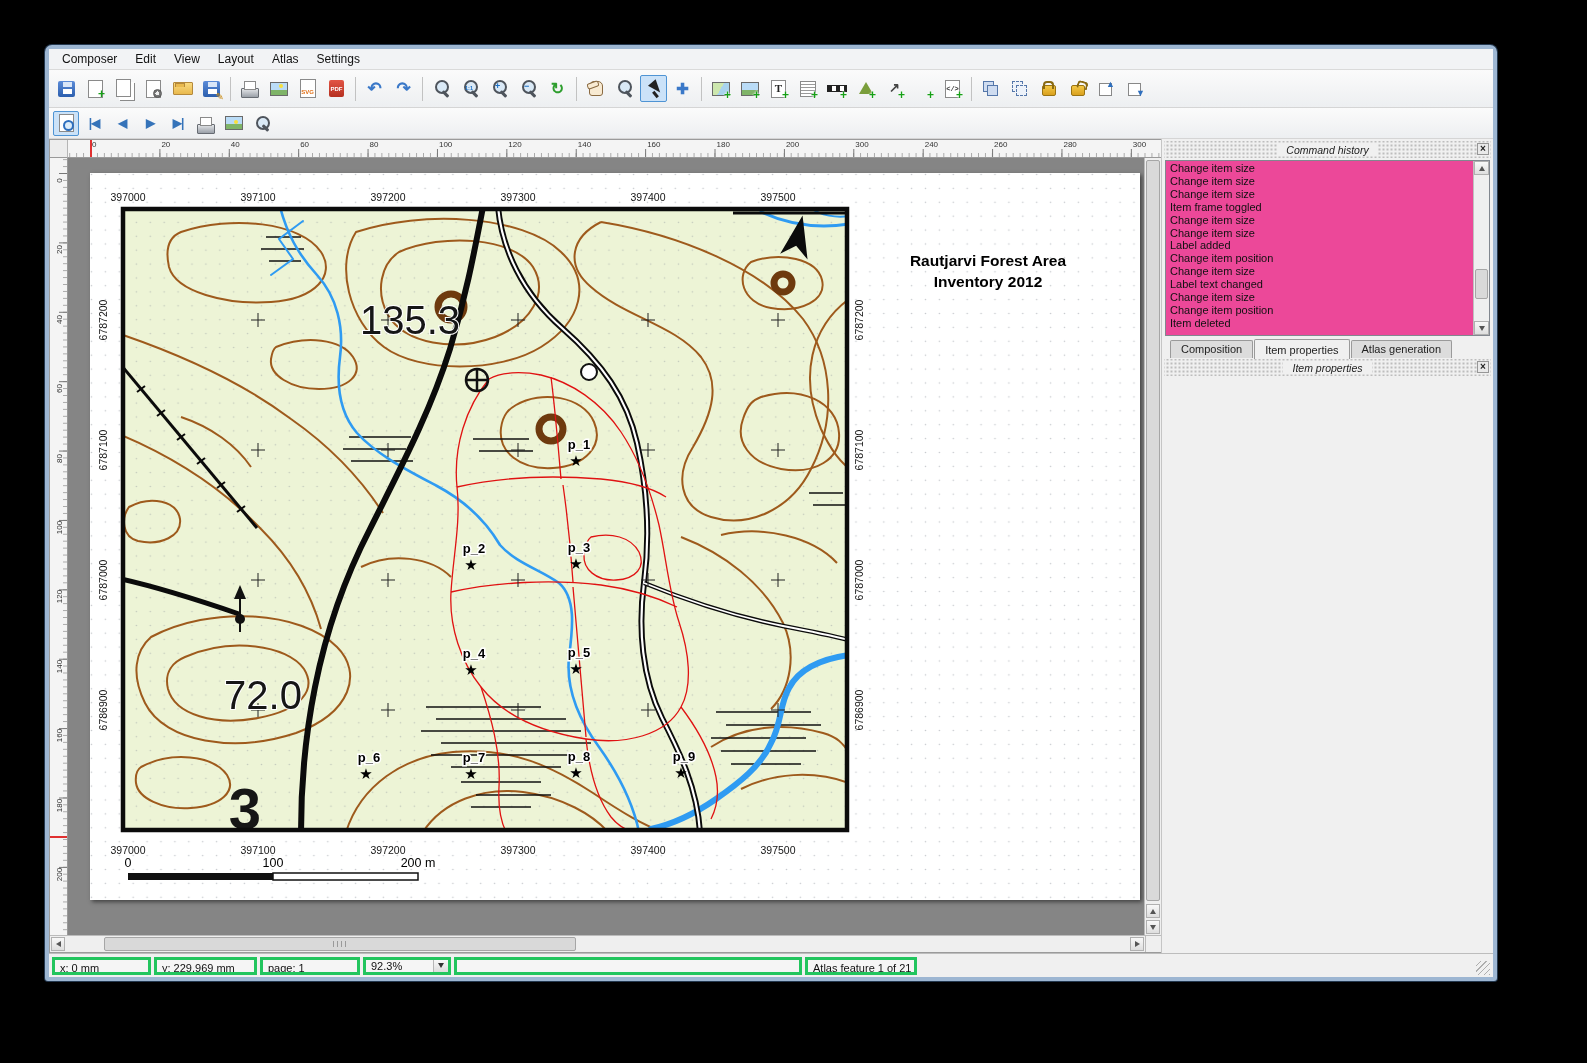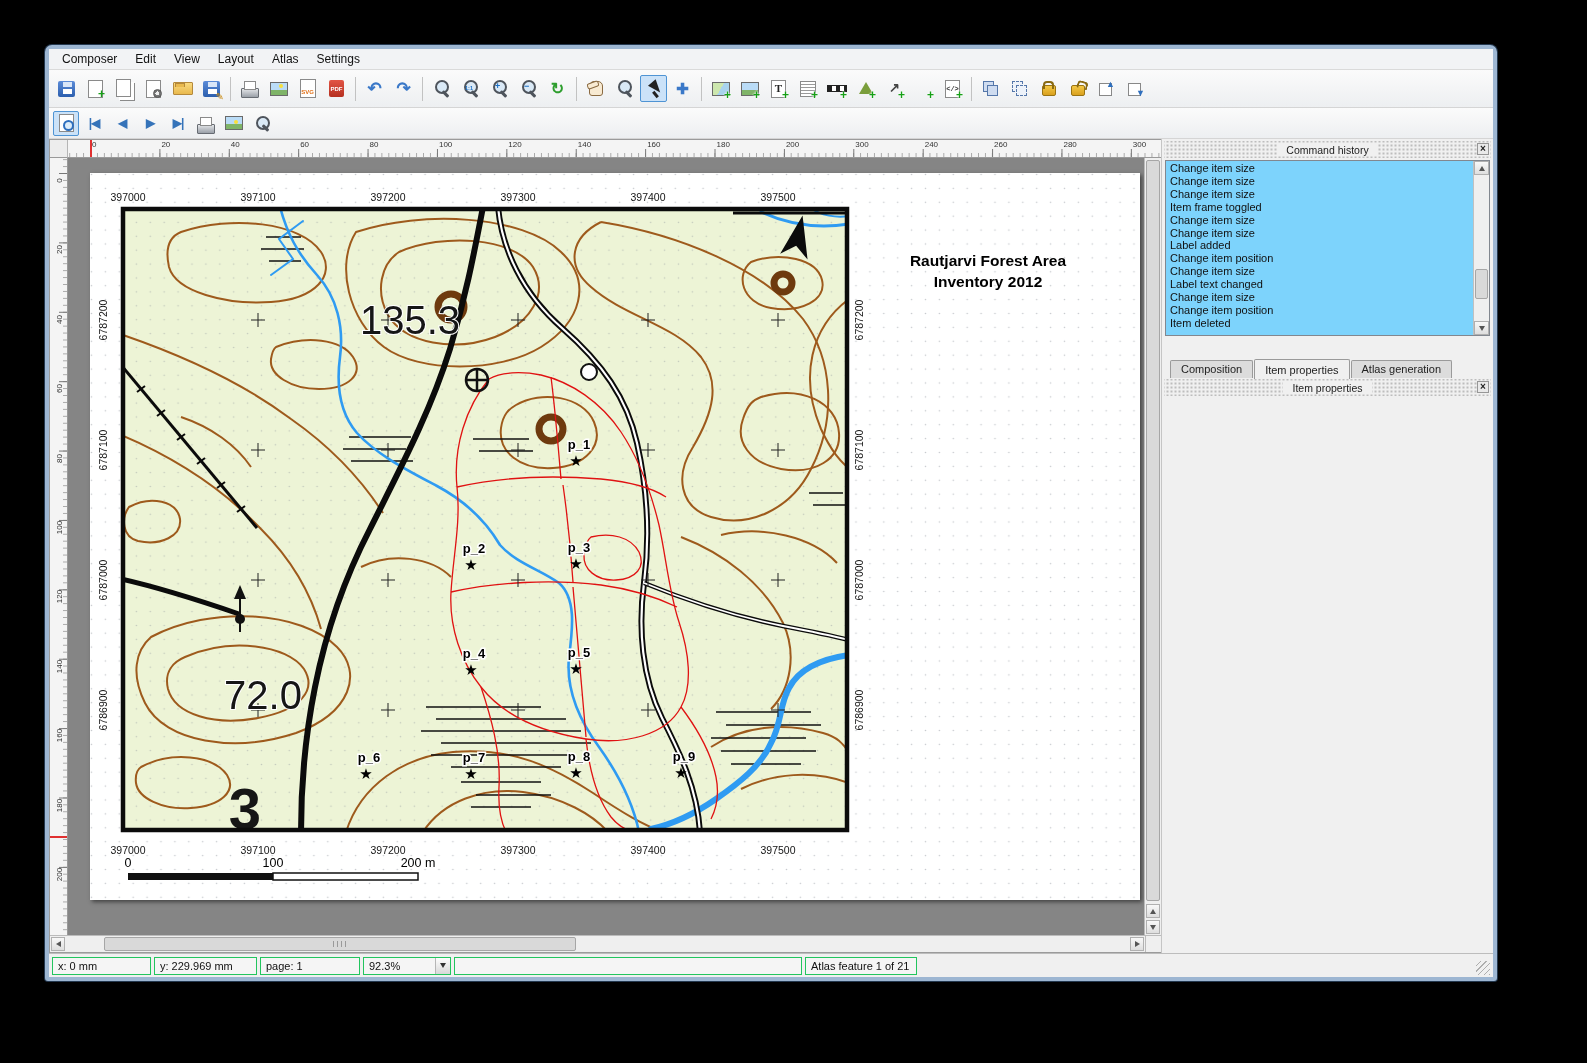--- a/index.html
+++ b/index.html
@@ -112,37 +112,37 @@
   .scroll-corner{flex:0 0 16px;background:#efefef;border-top:1px solid #bbb;border-left:1px solid #bbb;}
   .sarrow{width:14px;height:14px;flex:0 0 auto;background:linear-gradient(#f8f8f8,#dedede);border:1px solid #b0b0b0;display:flex;align-items:center;justify-content:center;margin:1px;}
   .sarrow.up::after{content:"";border-left:3.5px solid transparent;border-right:3.5px solid transparent;border-bottom:5px solid #555;}
   .sarrow.down::after{content:"";border-left:3.5px solid transparent;border-right:3.5px solid transparent;border-top:5px solid #555;}
   .sarrow.left::after{content:"";border-top:3.5px solid transparent;border-bottom:3.5px solid transparent;border-right:5px solid #555;}
   .sarrow.right::after{content:"";border-top:3.5px solid transparent;border-bottom:3.5px solid transparent;border-left:5px solid #555;}
   
   .panel{flex:0 0 332px;display:flex;flex-direction:column;background:#f0f0f0;border-left:1px solid #c5c5c5;padding:1px 2px;}
   .dock-title{flex:0 0 17px;position:relative;display:flex;align-items:center;justify-content:center;
     background-image:radial-gradient(#bdbdbd 1px,transparent 1.2px);background-size:4px 4px;background-position:center;margin:1px 0;}
-  .dock-title-text{background:#f0f0f0;padding:0 9px;font-size:10.5px;color:#222;}
+  .dock-title-text{background:#f0f0f0;padding:0 9px;font-size:10.5px;color:#222;font-style:italic;}
   .dock-close{position:absolute;right:2px;top:2px;width:12px;height:12px;border:1px solid #979797;background:#e9e9e9;display:flex;align-items:center;justify-content:center;}
   .dock-close::after{content:"×";font:bold 10px/10px "Liberation Sans",sans-serif;color:#222;}
-  .cmd-wrap{flex:0 0 176px;display:flex;border:1px solid #82878f;background:#7dd3fc;margin:1px 1px 12px 1px;overflow:hidden;}
+  .cmd-wrap{flex:0 0 176px;display:flex;border:1px solid #82878f;background:#ec4899;margin:1px 1px 0 1px;overflow:hidden;}
   .cmd-list{flex:1 1 auto;overflow:hidden;padding-top:1px;}
   .cmd-item{font-size:11px;line-height:12.9px;padding:0 4px;white-space:nowrap;color:#111;}
   .cmd-scroll{flex:0 0 16px;border-left:1px solid #c0c0c0;background:#efefef;display:flex;flex-direction:column;position:relative;}
   .cthumb{position:absolute;left:1px;right:1px;top:62%;height:30px;background:#d9d9d9;border:1px solid #a6a6a6;border-radius:2px;}
   .cmd-scroll .sarrow{margin:0;width:100%;}
   .cmd-scroll .sarrow.down{margin-top:auto;}
-  .tabs{flex:0 0 auto;display:flex;align-items:flex-end;margin-top:8px;padding-left:6px;height:22px;}
+  .tabs{flex:0 0 auto;display:flex;align-items:flex-end;padding-left:6px;height:22px;}
   .tab{border:1px solid #9a9a9a;border-bottom:none;background:#dcdcdc;padding:2px 10px 3px 10px;font-size:11px;color:#222;margin-right:1px;border-radius:2px 2px 0 0;}
   .tab[data-active="true"]{background:#f0f0f0;padding-top:4px;position:relative;top:1px;}
   .panel-body{flex:1 1 auto;background:#f0f0f0;}
   
   .statusbar{flex:0 0 24px;background:#f0f0f0;border-top:1px solid #bdbdbd;display:flex;align-items:center;padding:2px 3px;gap:3px;}
-  .sfield{height:18px;border:1px solid #22c55e;background:#f5f5f5;font-size:11px;line-height:16px;padding:0 5px;color:#111;white-space:nowrap;overflow:hidden;flex:0 0 auto;}
+  .sfield{height:18px;border:3px solid #22c55e;background:#f5f5f5;font-size:11px;line-height:16px;padding:0 5px;color:#111;white-space:nowrap;overflow:hidden;flex:0 0 auto;}
   .sfield.combo{display:flex;align-items:center;justify-content:space-between;padding-right:0;}
   .combo-btn{width:15px;height:16px;border-left:1px solid #b6b6b6;background:linear-gradient(#fdfdfd,#d8d8d8);display:flex;align-items:center;justify-content:center;}
   .combo-btn::after{content:"";border-left:3.5px solid transparent;border-right:3.5px solid transparent;border-top:5px solid #333;}
   .sgrip{margin-left:auto;width:14px;height:14px;align-self:flex-end;
     background:repeating-linear-gradient(135deg,transparent 0 3px,#aeaeae 3px 4px);}
   
   .coord{font-family:"Liberation Sans",sans-serif;font-size:10.5px;fill:#141414;text-anchor:middle;}
   .elev{font-family:"Liberation Sans",sans-serif;font-size:40px;fill:#161616;paint-order:stroke;stroke:#fff;stroke-width:2px;text-anchor:middle;}
   .elev3{font-family:"Liberation Sans",sans-serif;font-size:58px;font-weight:bold;fill:#161616;text-anchor:middle;}
   .plot{font-family:"Liberation Sans",sans-serif;font-size:13px;font-weight:bold;fill:#000;paint-order:stroke;stroke:#fff;stroke-width:3px;text-anchor:middle;}

